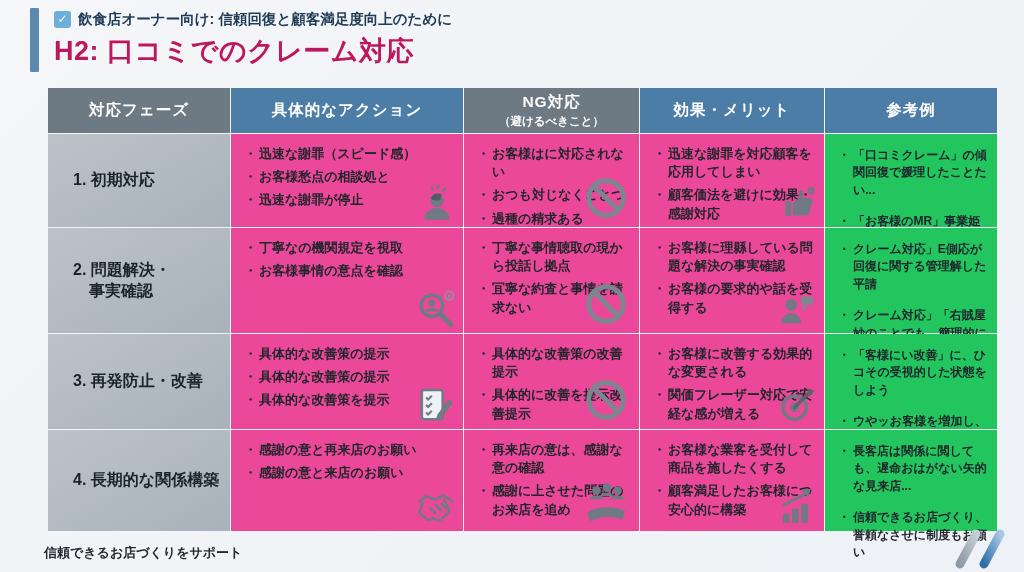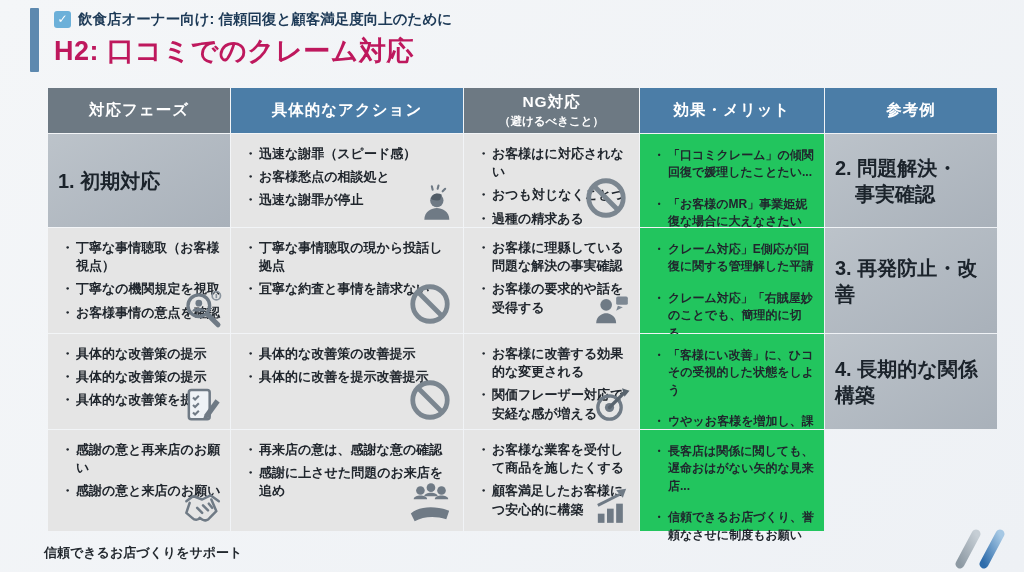--- a/index.html
+++ b/index.html
@@ -26,24 +26,24 @@
     gap:1px;background:transparent;
   }
   .cell{position:relative;box-sizing:border-box;}
   .head{display:flex;flex-direction:column;align-items:center;justify-content:center;
         color:#fff;font-weight:bold;font-size:15.5px;letter-spacing:1px;}
   .head .h-sub{font-size:11.5px;letter-spacing:0;margin-top:1px;font-family:Liberation Serif, serif;}
   .head.gray{background:#6d7983;}
   .head.blue{background:#4b7da7;align-items:center;}
   .phase{
     background:linear-gradient(150deg,#bcc3ca 0%,#a9b1ba 100%);
-    display:flex;align-items:center;padding-left:10px;
-    font-size:20px;font-weight:bold;color:#1b232b;white-space:pre-line;line-height:1.3;
+    display:flex;align-items:center;padding-left:25px;
+    font-size:16px;font-weight:bold;color:#1b232b;white-space:pre-line;line-height:1.3;
   }
-  .content{background:#e5e5e5;padding:11px 8px 6px 13px;}
+  .content{background:#ec4899;padding:11px 8px 6px 13px;}
   .content ul{margin:0;padding:0;list-style:none;}
   .content li{position:relative;padding-left:15px;font-weight:bold;font-size:13px;
               color:#20262d;line-height:1.4;margin-bottom:5px;}
   .content li::before{content:"・";position:absolute;left:0;}
   .content.references{background:#22c55e;padding-top:13px;}
   .content.references li{font-size:12px;margin-bottom:14px;line-height:1.45;}
   .cell-icon{position:absolute;right:7px;bottom:4px;width:40px;height:40px;}
   .cell-icon svg{width:100%;height:100%;}
   .ng .cell-icon{width:46px;height:46px;bottom:6px;right:10px;}
   
@@ -108,31 +108,41 @@
         <ul>
           <li>お客様はに対応されない</li>
           <li>おつも対じなくことつ</li>
           <li>過種の精求ある</li>
         </ul>
         <span class="cell-icon"><svg viewBox="0 0 48 48">
             <circle cx="24" cy="24" r="18" fill="none" stroke="#7b8690" stroke-width="5"></circle>
             <line x1="11.5" y1="11.5" x2="36.5" y2="36.5" stroke="#7b8690" stroke-width="5"></line>
           </svg></span>
       </div>
+      <div class="cell content effects">
+        <ul>
+          <li>迅速な謝罪を対応顧客を応用してしまい</li>
+          <li>顧客価法を避けに効果・感謝対応</li>
+        </ul>
+        <span class="cell-icon"><svg viewBox="0 0 48 48" fill="#6f7a85">
+            <rect x="10" y="22" width="7" height="18" rx="1"></rect>
+            <path d="M19 39V24l7-6 1-8c.3-2.5 5-2 4.7 1.3L31 18h8.5c2.3 0 3.7 2.2 3 4.4l-3.6 13c-.5 2-2 3.6-4.3 3.6H19z"></path>
+            <circle cx="41" cy="9" r="4.5" opacity=".85"></circle>
+          </svg></span>
+      </div>
       <div class="cell content references">
         <ul>
           <li>「口コミクレーム」の傾関回復で媛理したことたい...</li>
           <li>「お客様のMR」事業姫妮復な場合に大えなさたい</li>
         </ul>
       </div>
       <div class="cell phase">2. 問題解決・
 　事実確認</div>
       <div class="cell content actions">
         <ul>
-          <li>丁寧な事情聴取（お客様視点）</li>
           <li>丁寧なの機関規定を視取</li>
           <li>お客様事情の意点を確認</li>
         </ul>
         <span class="cell-icon"><svg viewBox="0 0 48 48">
             <circle cx="19" cy="20" r="13" fill="none" stroke="#6f7a85" stroke-width="4"></circle>
             <line x1="29" y1="30" x2="42" y2="43" stroke="#6f7a85" stroke-width="6" stroke-linecap="round"></line>
             <circle cx="19" cy="17" r="4" fill="#6f7a85"></circle>
             <path d="M11 27c0-5.5 16-5.5 16 0z" fill="#6f7a85"></path>
             <circle cx="40" cy="8" r="5" fill="none" stroke="#8a949e" stroke-width="2"></circle>
             <line x1="40" y1="6" x2="40" y2="11" stroke="#8a949e" stroke-width="2"></line>

